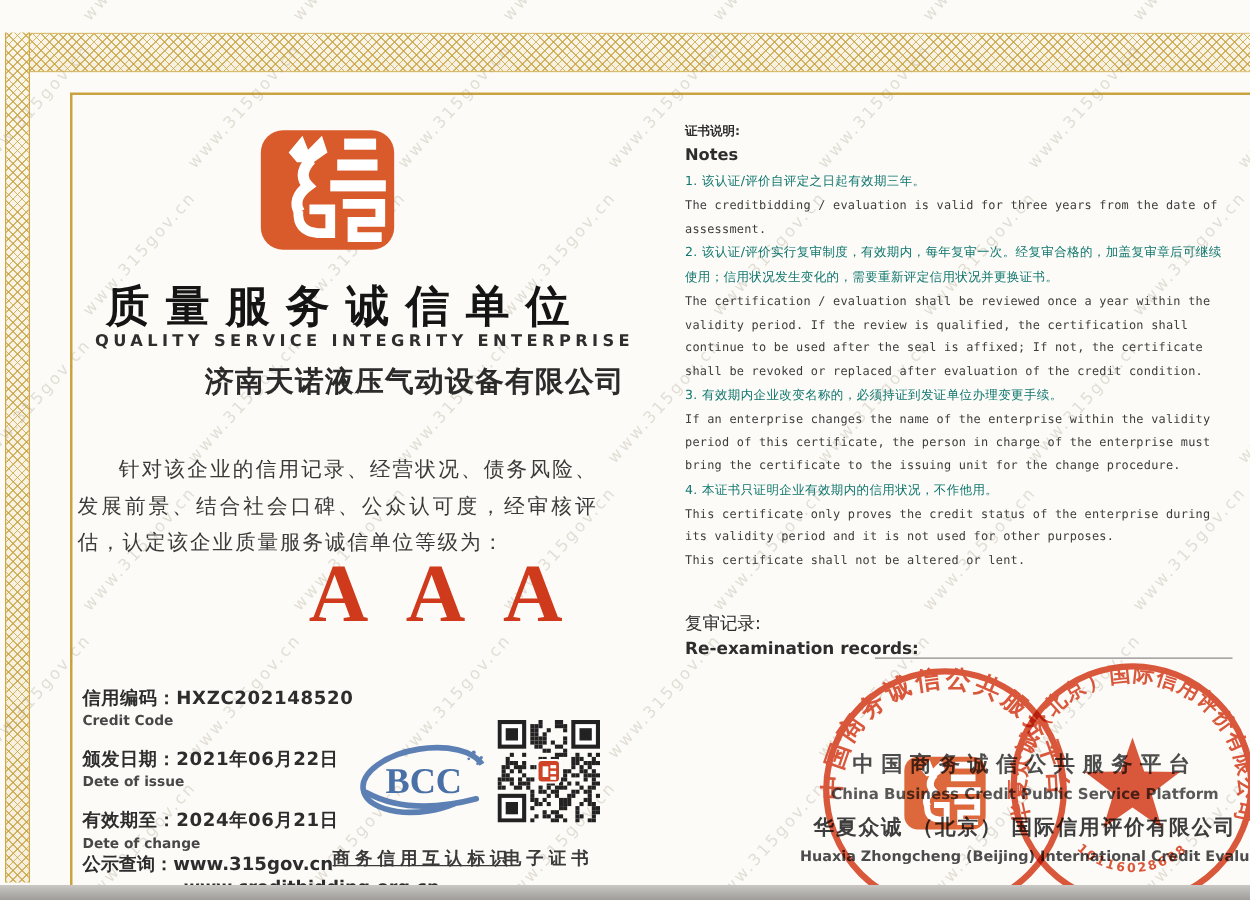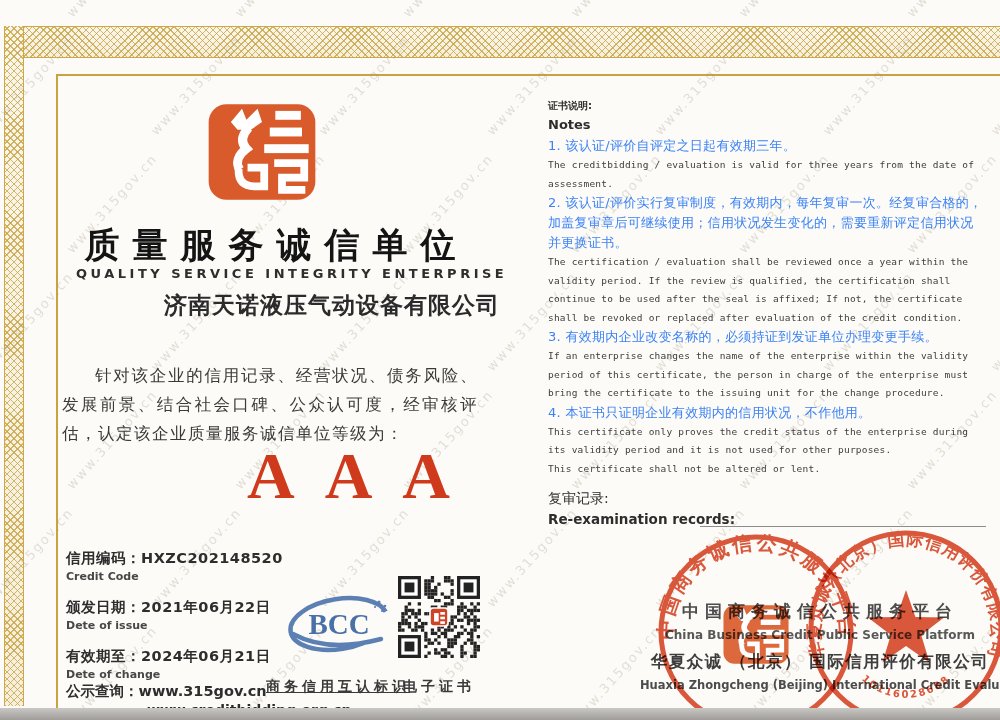--- a/index.html
+++ b/index.html
@@ -51,21 +51,21 @@
   .bcc-label{position:absolute;left:258px;top:678px;width:160px;text-align:center;
     font-size:14px;font-weight:bold;color:#3a3a3a;letter-spacing:4px;white-space:nowrap;text-decoration:underline;}
   .qr{position:absolute;left:398px;top:576px;width:82px;height:82px;}
   .qr-label{position:absolute;left:398px;top:678px;width:82px;text-align:center;
     font-size:14px;font-weight:bold;color:#3a3a3a;letter-spacing:4px;white-space:nowrap;}
   
   .notes{position:absolute;left:548px;top:96px;width:438px;}
   .notes-h-zh{font-size:10px;font-weight:bold;color:#2d2d2d;line-height:19px;}
   .notes-h-en{font-size:13px;font-weight:bold;color:#2d2d2d;line-height:19px;margin-bottom:2px;}
   .note p{margin:0;}
-  .note .zh{font-size:13px;font-weight:500;color:#3b82f6;line-height:20px;letter-spacing:.3px;}
+  .note .zh{font-size:10px;font-weight:500;color:#0f766e;line-height:20px;letter-spacing:.3px;}
   .note .en{font-family:"DejaVu Sans Mono",monospace;font-size:9.5px;color:#3d3d3d;
     line-height:18.5px;letter-spacing:.2px;}
   .review{position:absolute;left:548px;top:490px;width:438px;}
   .review-zh{font-size:14px;font-weight:normal;color:#2d2d2d;}
   .review-en{font-size:13.5px;font-weight:bold;color:#2d2d2d;margin-top:3px;}
   .review-line{position:absolute;left:152px;top:36px;width:286px;border-bottom:1.5px solid #8c8c8c;}
   
   .issuer{position:absolute;left:640px;top:600px;width:360px;text-align:center;z-index:3;}
   .plat-zh{font-size:17px;font-weight:bold;color:#4c4c4c;letter-spacing:6px;white-space:nowrap;}
   .plat-en{font-size:12px;font-weight:bold;color:#585858;margin-top:5px;white-space:nowrap;}

